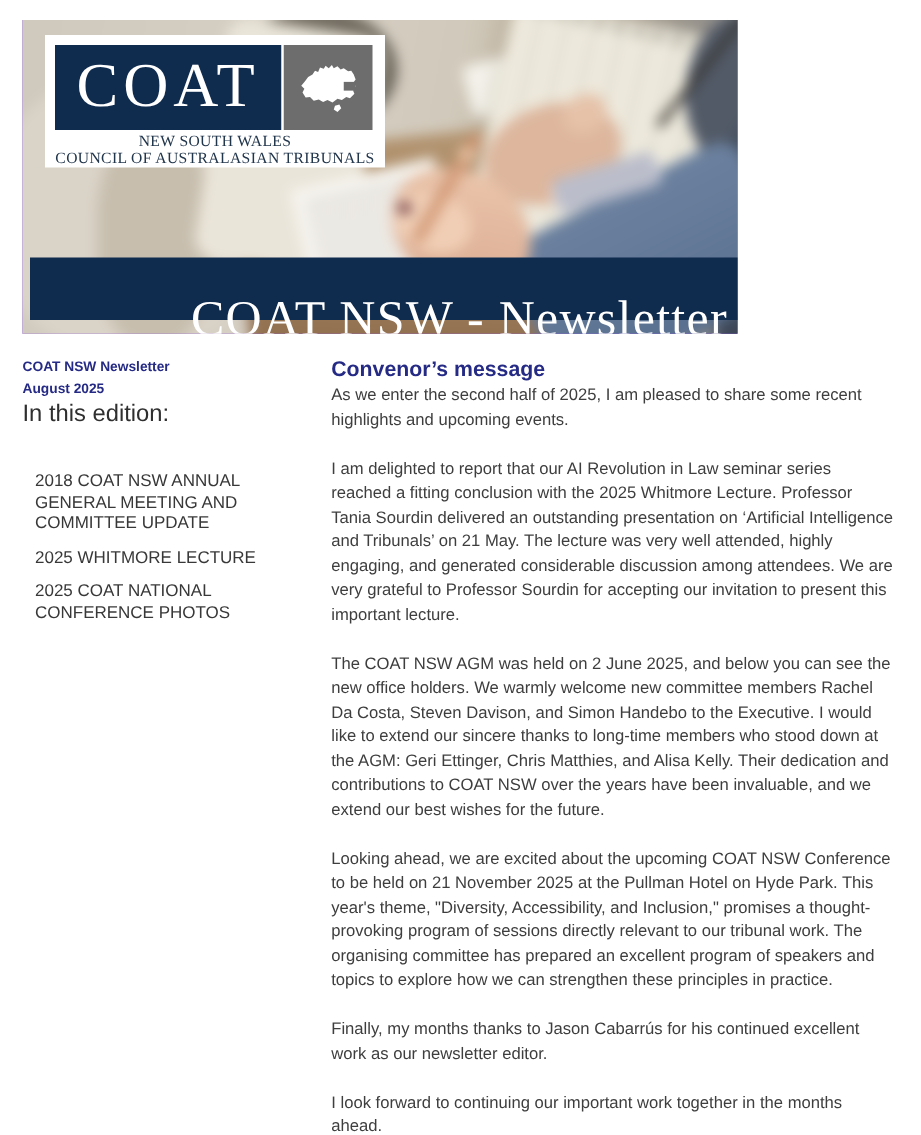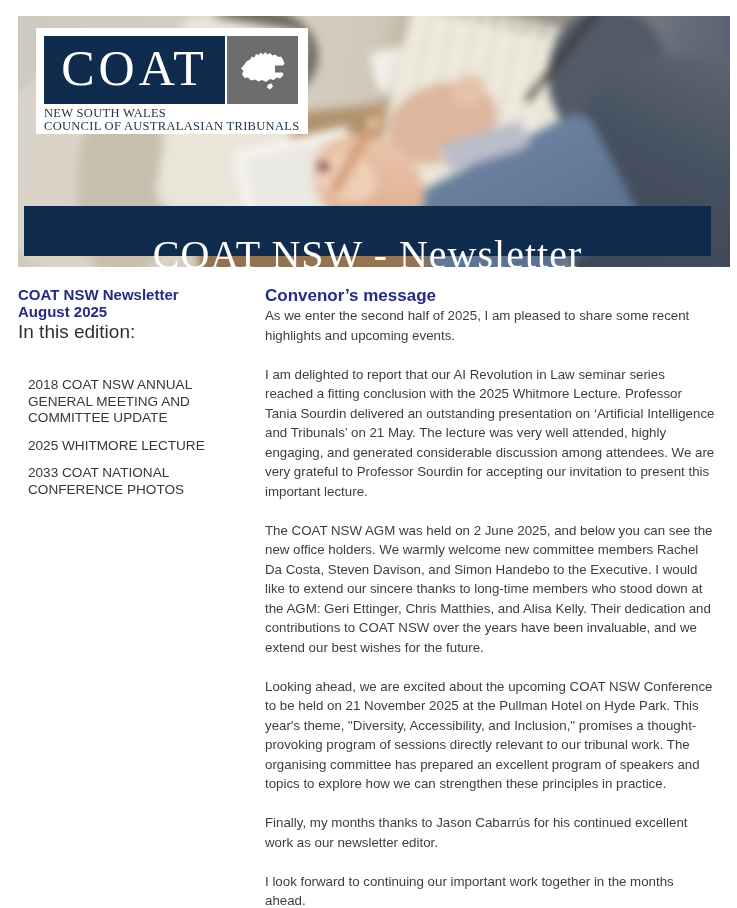--- a/index.html
+++ b/index.html
@@ -1,21 +1,21 @@
 <!DOCTYPE html>
 <html><head>
 <meta charset="utf-8">
 <style>
   * { margin:0; padding:0; box-sizing:border-box; }
   html,body { background:#ffffff; }
   body { font-family:"Liberation Sans", sans-serif; }
   .page { position:relative; width:737px; height:908px; background:#fff; overflow:hidden; margin:0 auto; }
 
   
-  .hero { position:absolute; left:18px; top:16px; width:712px; height:251px; overflow:hidden; background:#6d28d9; }
+  .hero { position:absolute; left:18px; top:16px; width:572px; height:251px; overflow:hidden; background:#6d28d9;text-align:center; }
   .photo-layers { position:absolute; left:-15px; top:-15px; width:730px; height:281px; filter:blur(5px); }
   .photo-layers > div { position:absolute; }
   .ph-base   { inset:0; background:linear-gradient(100deg,#cdc6ba 0%,#d3cdc1 30%,#cfc7b8 44%,#bba astray 0%); background:linear-gradient(100deg,#cdc6ba 0%,#d3cdc1 30%,#cfc7b8 48%,#b3a48d 58%,#8d8b87 74%,#5d6572 88%,#4a5363 100%); }
   .ph-jacket { left:-15px; top:55px; width:230px; height:230px; background:#d8d1c4; border-radius:50%; }
   .ph-fold   { left:75px; top:105px; width:90px; height:170px; background:#c4bbaa; border-radius:40%; }
   .ph-head   { left:185px; top:5px; width:130px; height:100px; background:#564e43; border-radius:50%; opacity:.85; }
   .ph-wood   { left:190px; top:105px; width:340px; height:180px; background:linear-gradient(8deg,#84603f,#a5845f 60%,#b3946e); transform:rotate(-6deg); }
   .ph-bigpaper { left:165px; top:20px; width:125px; height:195px; background:#e9e4d7; border-radius:18px; transform:rotate(9deg); }
   .ph-laptop { left:370px; top:43px; width:75px; height:42px; background:#f4f2ea; transform:rotate(-14deg); border-radius:6px; }
   .ph-docpaper { left:237px; top:137px; width:118px; height:88px; background:#f6f4ef; transform:rotate(-13deg); }
@@ -53,21 +53,21 @@
                    font-size:12.5px; line-height:13px; letter-spacing:.3px; white-space:nowrap; }
 
   
   .banner { position:absolute; left:6px; top:190px; width:687px; height:50px; background:#0f2b4e;
             display:flex; align-items:center; justify-content:center; }
   .banner span { color:#ffffff; font-family:"Liberation Serif", serif; font-size:40px; letter-spacing:1px;
                  font-weight:400; white-space:nowrap;margin-top:46px; }
 
   
   .sidebar { position:absolute; left:18px; top:286px; width:235px; }
-  .sidebar-title { color:#252a84; font-size:15px; font-weight:bold; line-height:17px; }
+  .sidebar-title { color:#252a84; font-size:11px; font-weight:bold; line-height:17px; }
   .sidebar-intro { margin-top:3px; color:#2f2f2f; font-size:19px; line-height:18px; }
   .toc { margin-top:36px; list-style:none; padding-left:10px; width:200px; }
   .toc li { color:#383838; font-size:13.6px; line-height:16.5px; margin-bottom:11px; cursor:pointer; }
 
   .main-col { position:absolute; left:265px; top:286px; width:450px; }
   .main-heading { color:#252a84; font-size:17px; font-weight:bold; line-height:19px; margin-bottom:1px; }
   .main-col p.para { color:#3e3e3e; font-size:13.3px; line-height:19.5px; margin:0 0 19.5px 0; }
 </style>
 </head>
 <body>
@@ -130,21 +130,21 @@
 
   <aside class="sidebar">
     <div class="sidebar-title">
       <div>COAT NSW Newsletter</div>
       <div>August 2025</div>
     </div>
     <div class="sidebar-intro">In this edition:</div>
     <ul class="toc">
         <li>2018 COAT NSW ANNUAL GENERAL MEETING AND COMMITTEE UPDATE</li>
         <li>2025 WHITMORE LECTURE</li>
-        <li>2033 COAT NATIONAL CONFERENCE PHOTOS</li>
+        <li>2025 COAT NATIONAL CONFERENCE PHOTOS</li>
     </ul>
   </aside>
 
   <section class="main-col">
     <div class="main-heading">Convenor’s message</div>
     <p class="para">As we enter the second half of 2025, I am pleased to share some recent highlights and upcoming events.</p>
       <p class="para">I am delighted to report that our AI Revolution in Law seminar series reached a fitting conclusion with the 2025 Whitmore Lecture. Professor Tania Sourdin delivered an outstanding presentation on ‘Artificial Intelligence and Tribunals’ on 21 May. The lecture was very well attended, highly engaging, and generated considerable discussion among attendees. We are very grateful to Professor Sourdin for accepting our invitation to present this important lecture.</p>
       <p class="para">The COAT NSW AGM was held on 2 June 2025, and below you can see the new office holders. We warmly welcome new committee members Rachel Da Costa, Steven Davison, and Simon Handebo to the Executive. I would like to extend our sincere thanks to long-time members who stood down at the AGM: Geri Ettinger, Chris Matthies, and Alisa Kelly. Their dedication and contributions to COAT NSW over the years have been invaluable, and we extend our best wishes for the future.</p>
       <p class="para">Looking ahead, we are excited about the upcoming COAT NSW Conference to be held on 21 November 2025 at the Pullman Hotel on Hyde Park. This year's theme, "Diversity, Accessibility, and Inclusion," promises a thought-provoking program of sessions directly relevant to our tribunal work. The organising committee has prepared an excellent program of speakers and topics to explore how we can strengthen these principles in practice.</p>
       <p class="para">Finally, my months thanks to Jason Cabarrús for his continued excellent work as our newsletter editor.</p>

